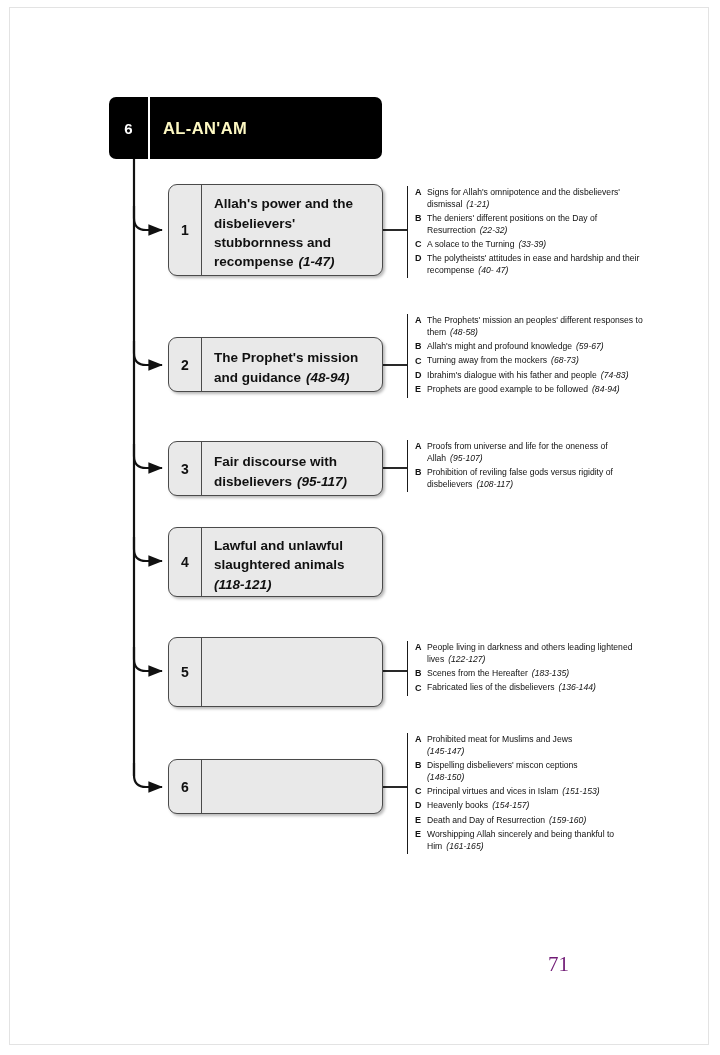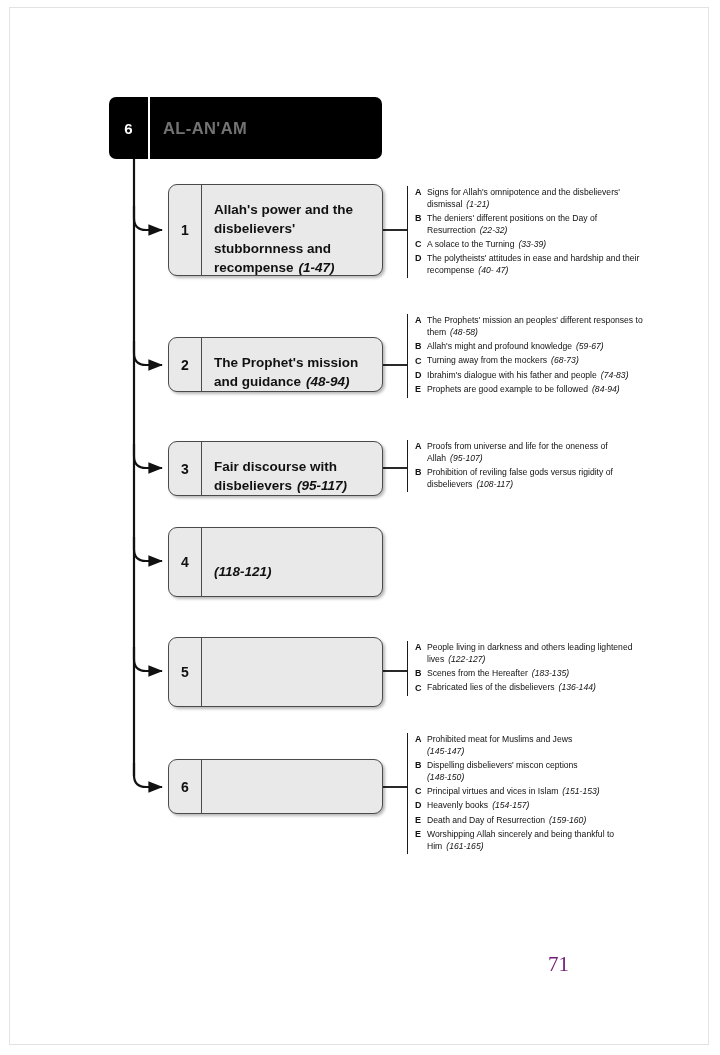--- a/index.html
+++ b/index.html
@@ -54,21 +54,21 @@
     color: #ffffff;
     font-size: 15px;
     font-weight: bold;
     border-right: 2px solid #ffffff;
     box-sizing: border-box;
   }
   .chapter-title {
     display: flex;
     align-items: center;
     padding-left: 13px;
-    color: #737373;
+    color: #fef9c3;
     font-size: 16.5px;
     font-weight: bold;
     letter-spacing: 0.4px;
   }
 
   
   .connectors {
     position: absolute;
     left: 0;
     top: 0;
@@ -98,21 +98,21 @@
     justify-content: center;
     font-size: 14px;
     font-weight: 600;
     color: #111;
     border-right: 1px solid #4a4a4a;
     box-sizing: border-box;
   }
   .section-label {
     flex: 1 1 auto;
     display: flex;
-    align-items: flex-start;
+    align-items: center;
     padding: 9px 8px 9px 12px;
     font-size: 13.5px;
     font-weight: 600;
     line-height: 1.44;
     color: #111;
     box-sizing: border-box;
     margin-top: 6px;
   }
   .section-label .range {
     font-style: italic;
@@ -268,21 +268,21 @@
     </div>
     <div class="detail-item">
       <span class="detail-letter">B</span>
       <span class="detail-text"><span>Prohibition of reviling false gods versus rigidity of disbelievers</span><span class="range sp">(108-117)</span></span>
     </div>
   </div>
 
   <div class="section-box" style="top:527px;height:70px;">
     <div class="section-num">4</div>
     <div class="section-label">
-      <span><br><span class="range">(118-121)</span></span>
+      <span><span>Lawful and unlawful slaughtered animals</span><br><span class="range">(118-121)</span></span>
     </div>
   </div>
 
   <div class="section-box" style="top:637px;height:70px;">
     <div class="section-num">5</div>
   </div>
 
   <div class="detail-list" style="top:641px;">
     <div class="detail-item">
       <span class="detail-letter">A</span>

